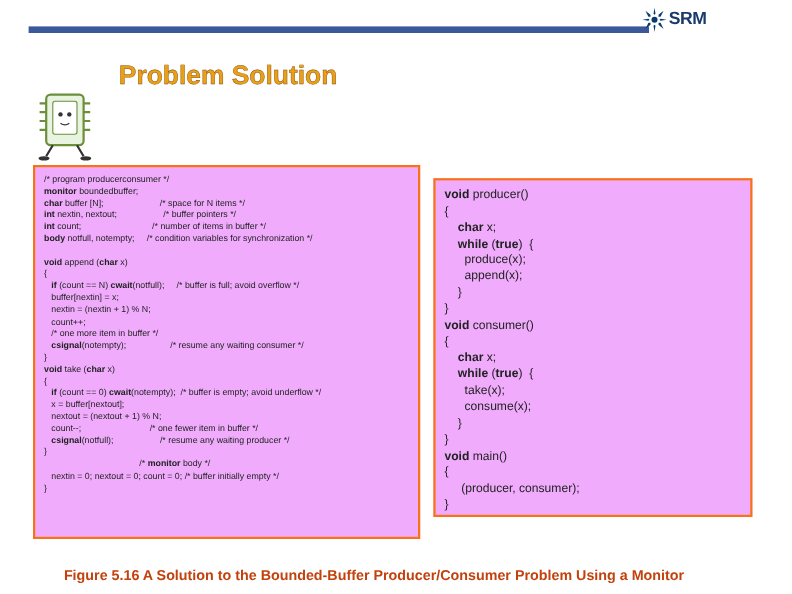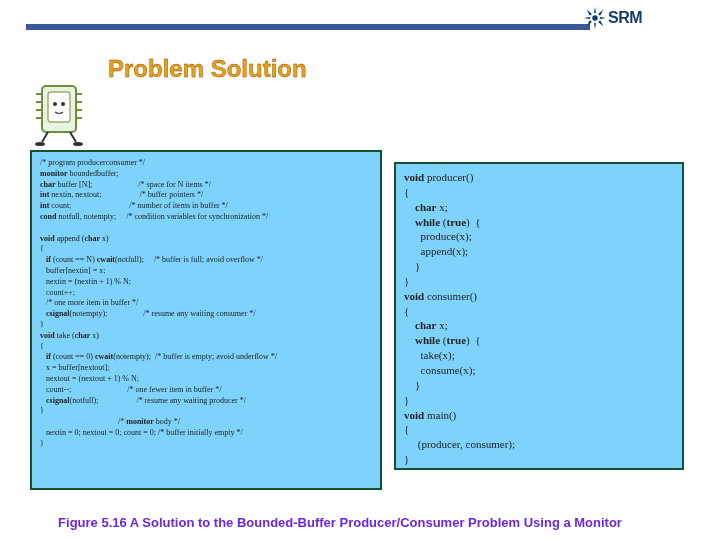--- a/index.html
+++ b/index.html
@@ -55,23 +55,23 @@
   .chip-mascot {
     position: absolute;
     top: 78px;
     left: 30px;
     width: 60px;
     height: 70px;
   }
   .chip-mascot svg { width: 100%; height: 100%; }
   .code-panel {
     position: absolute;
-    background: #7dd3fc;
-    border: 2px solid #14532d;
-    font-family: Liberation Serif, serif;
+    background: #f0abfc;
+    border: 2px solid #f97316;
+    font-family: Liberation Sans, sans-serif;
     font-size: 8px;
     line-height: 1.35;
     padding: 6px 8px;
     white-space: pre;
     overflow: hidden;
     color: #222;
   }
   .panel-left {
     top: 150px;
     left: 30px;
@@ -90,21 +90,21 @@
   .kw { font-weight: bold; }
   .caption {
     position: absolute;
     bottom: 10px;
     left: 0;
     width: 680px;
     text-align: center;
     font-size: 13px;
     font-weight: bold;
     font-family: Arial, sans-serif;
-    color: #6d28d9;
+    color: #c2410c;
   }
 </style>
 </head>
 <body>
 
 <div class="top-rule"></div>
 
 <div class="logo">
   <span class="logo-burst">
     <svg viewBox="0 0 24 24">
@@ -140,21 +140,21 @@
     <ellipse cx="10" cy="66" rx="5" ry="2" fill="#333"></ellipse>
     <ellipse cx="48" cy="66" rx="5" ry="2" fill="#333"></ellipse>
   </svg>
 </div>
 
 <pre class="code-panel panel-left">/* program producerconsumer */
 <span class="kw">monitor</span> boundedbuffer;
 <span class="kw">char</span> buffer [N];                       /* space for N items */
 <span class="kw">int</span> nextin, nextout;                   /* buffer pointers */
 <span class="kw">int</span> count;                             /* number of items in buffer */
-<span class="kw">cond</span> notfull, notempty;     /* condition variables for synchronization */
+<span class="kw">body</span> notfull, notempty;     /* condition variables for synchronization */
 
 <span class="kw">void</span> append (<span class="kw">char</span> x)
 {
    <span class="kw">if</span> (count == N) <span class="kw">cwait</span>(notfull);     /* buffer is full; avoid overflow */
    buffer[nextin] = x;
    nextin = (nextin + 1) % N;
    count++;
    /* one more item in buffer */
    <span class="kw">csignal</span>(notempty);                  /* resume any waiting consumer */
 }

